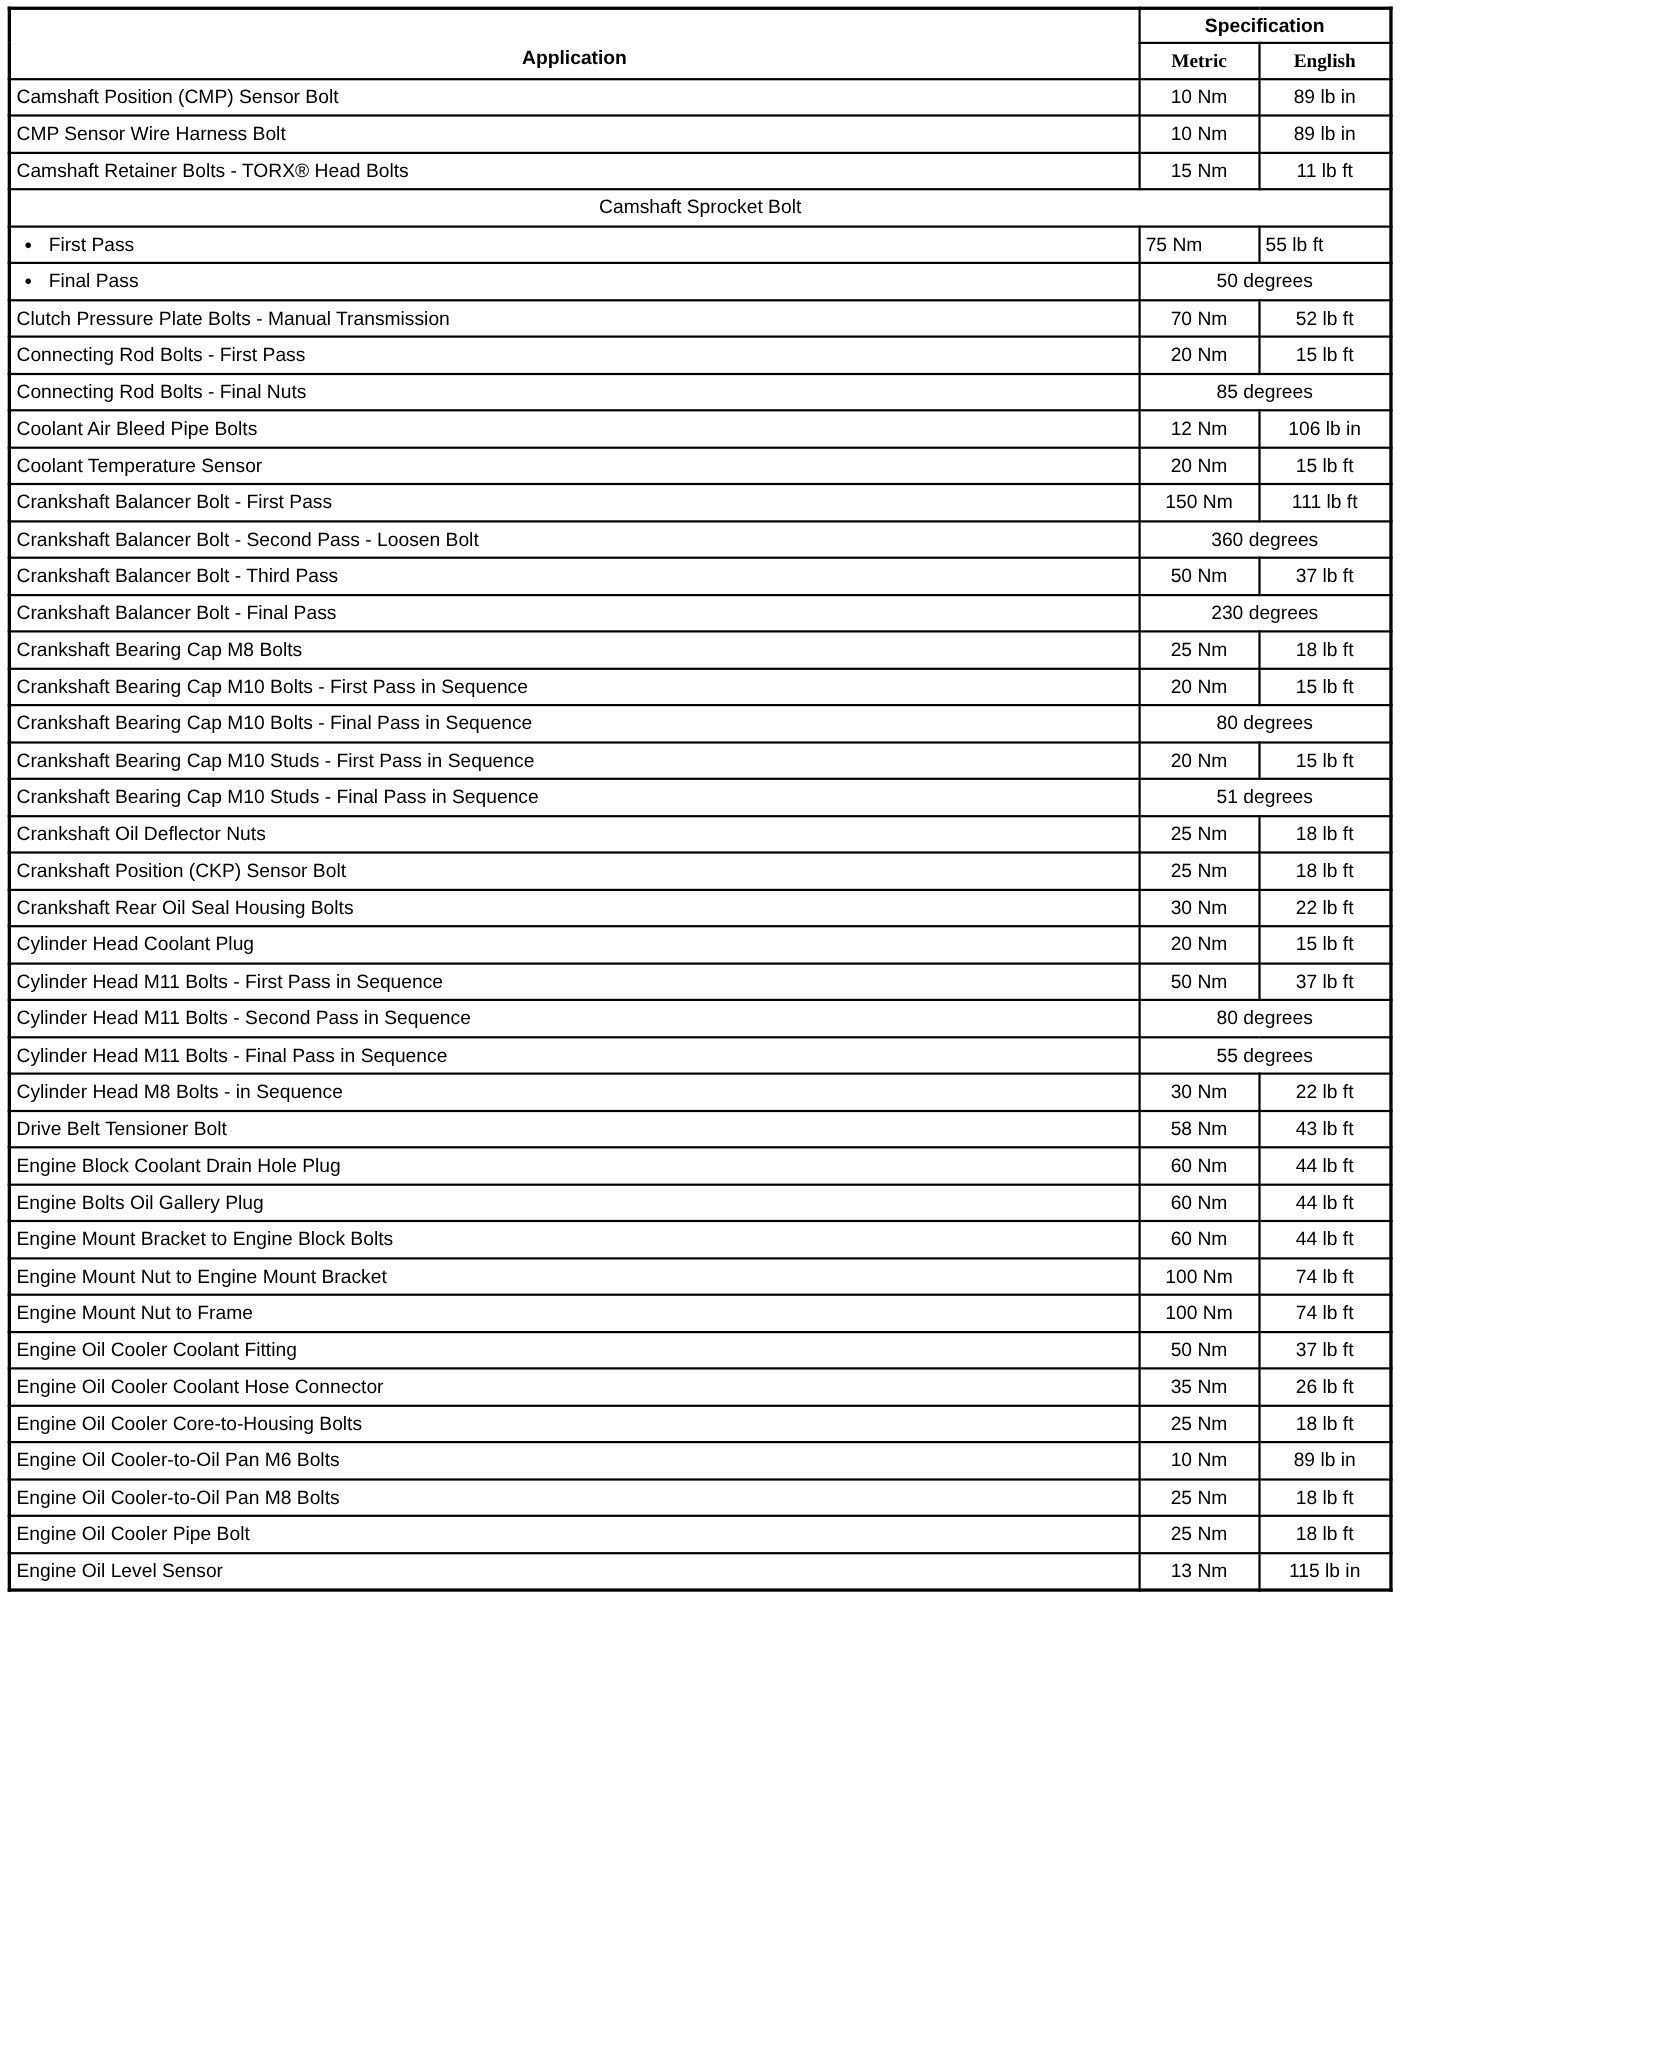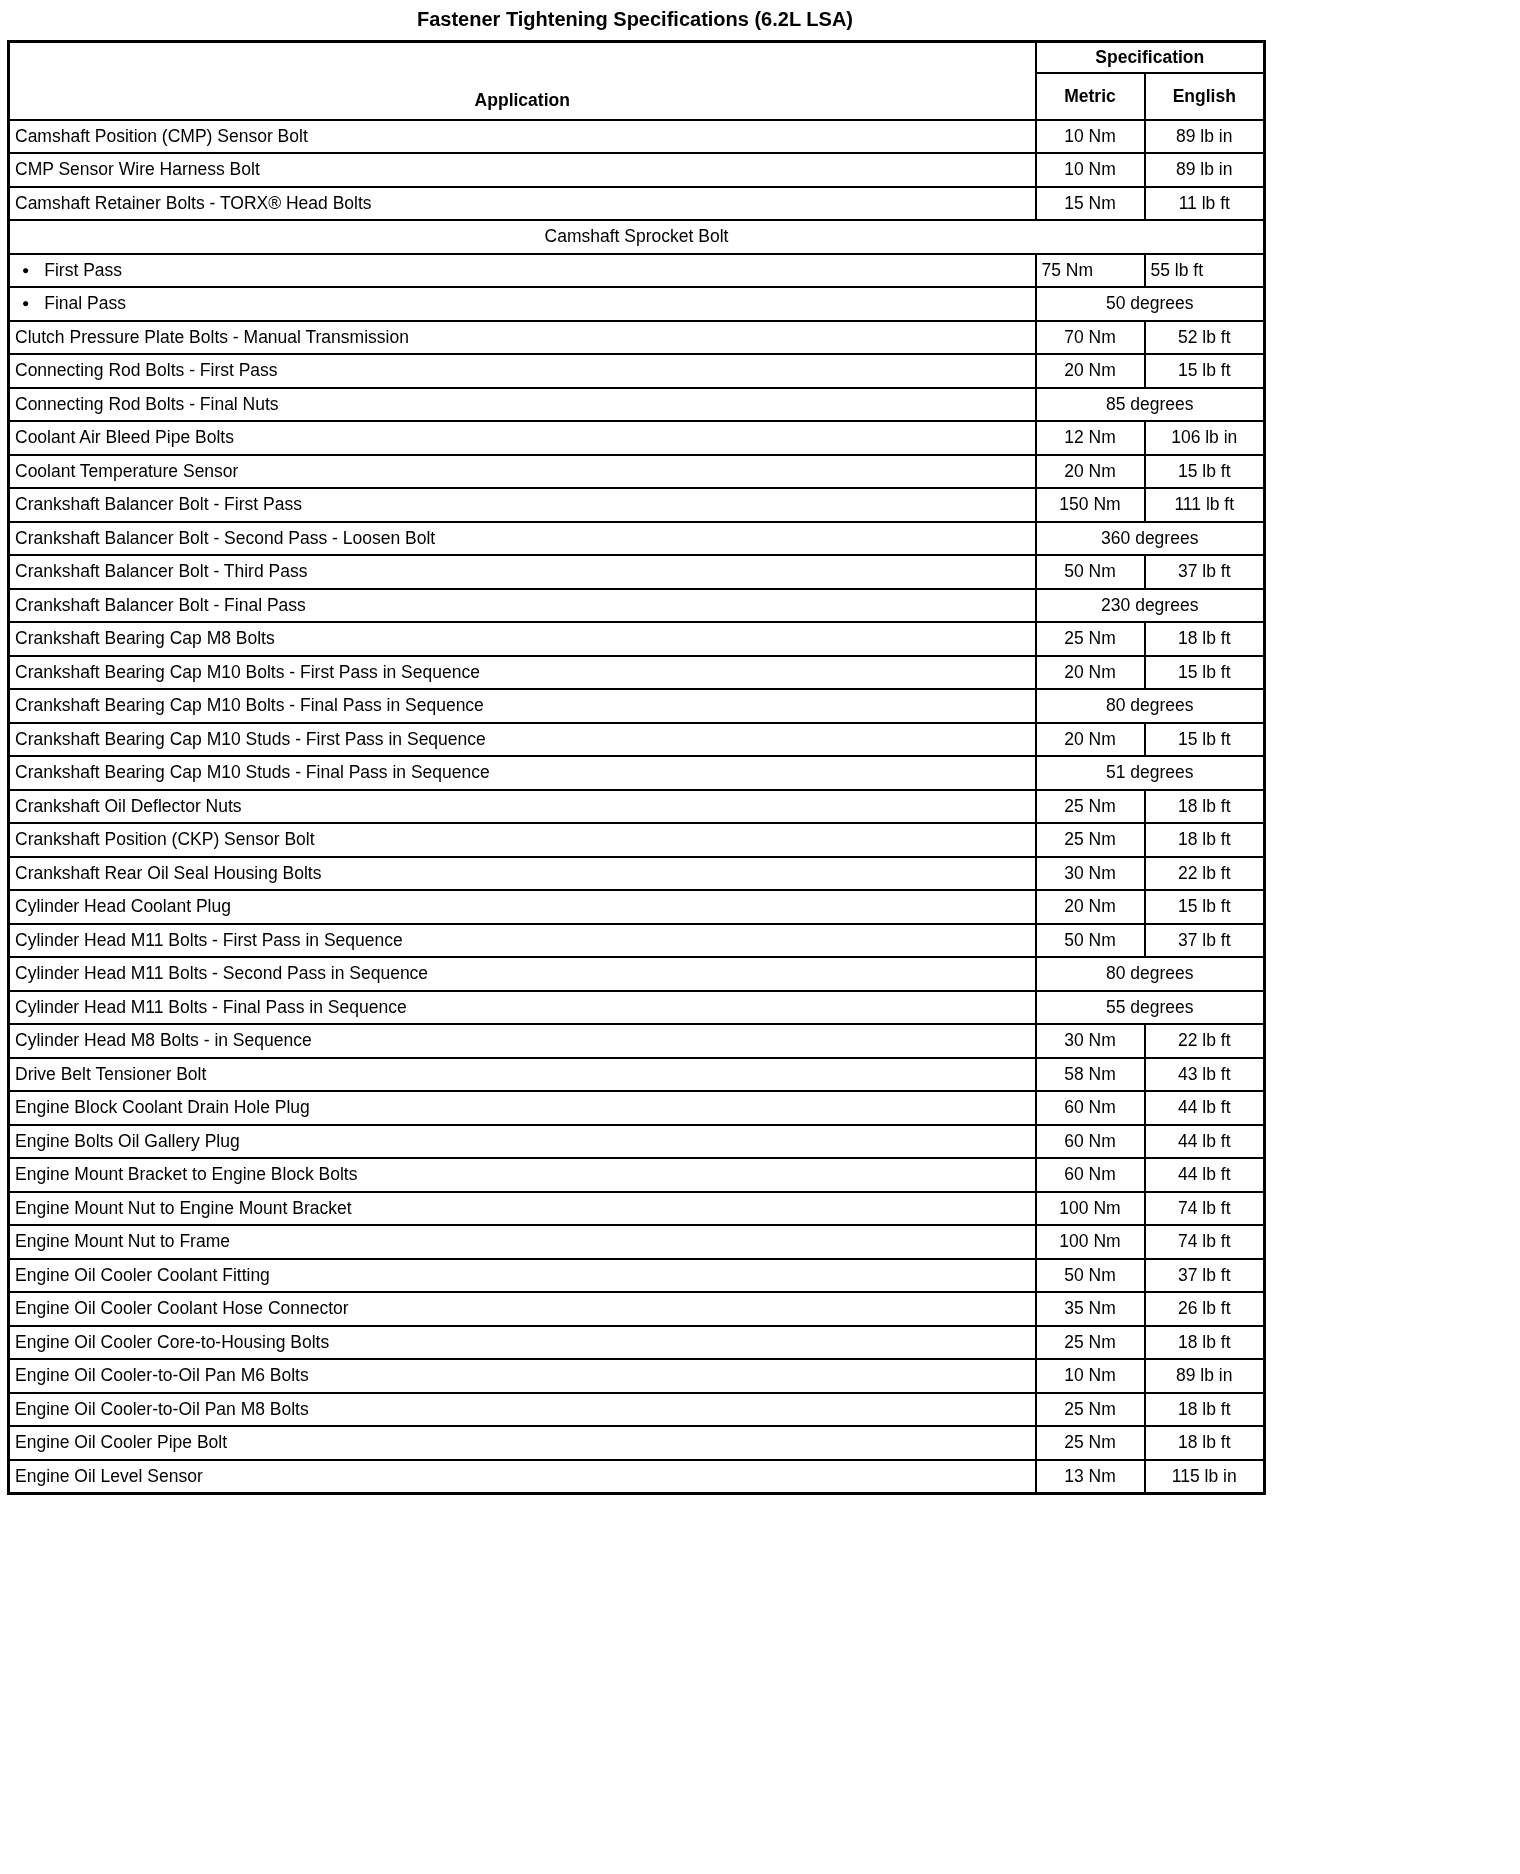--- a/index.html
+++ b/index.html
@@ -34,21 +34,21 @@
   .spec-table td {
     border: 2px solid #000;
     font-size: 17.5px;
     padding: 0 5px;
     height: 33.5px;
     overflow: hidden;
     white-space: nowrap;
   }
   .spec-table th { font-weight: bold; text-align: center; }
   .hrow1 th { height: 31px; }
-  .hrow2 th { height: 47px; }
+  .hrow2 th { height: 33px; font-family: Liberation Serif, serif; }
   th.app-head {
     vertical-align: bottom;
     padding-bottom: 8px;
   }
   td.app { text-align: left; border-radius: 10px; }
   td.num { text-align: center; }
   td.num-left { text-align: left; margin-left: 20px; }
   td.spec-span { text-align: center; }
   td.section { text-align: center; }
   td.bullet { padding-left: 12px; }
@@ -56,21 +56,20 @@
     display: inline-block;
     font-size: 12px;
     margin-right: 15px;
     transform: translateY(-2px);
   }
 </style>
 </head>
 <body>
 
 <div class="page">
-  <div class="doc-title">Fastener Tightening Specifications (6.2L LSA)</div>
 
   <table class="spec-table">
     <colgroup>
       <col style="width:1027px">
       <col style="width:109px">
       <col style="width:120px">
     </colgroup>
     <thead>
       <tr class="hrow1">
         <th class="app-head" rowspan="2">Application</th>

